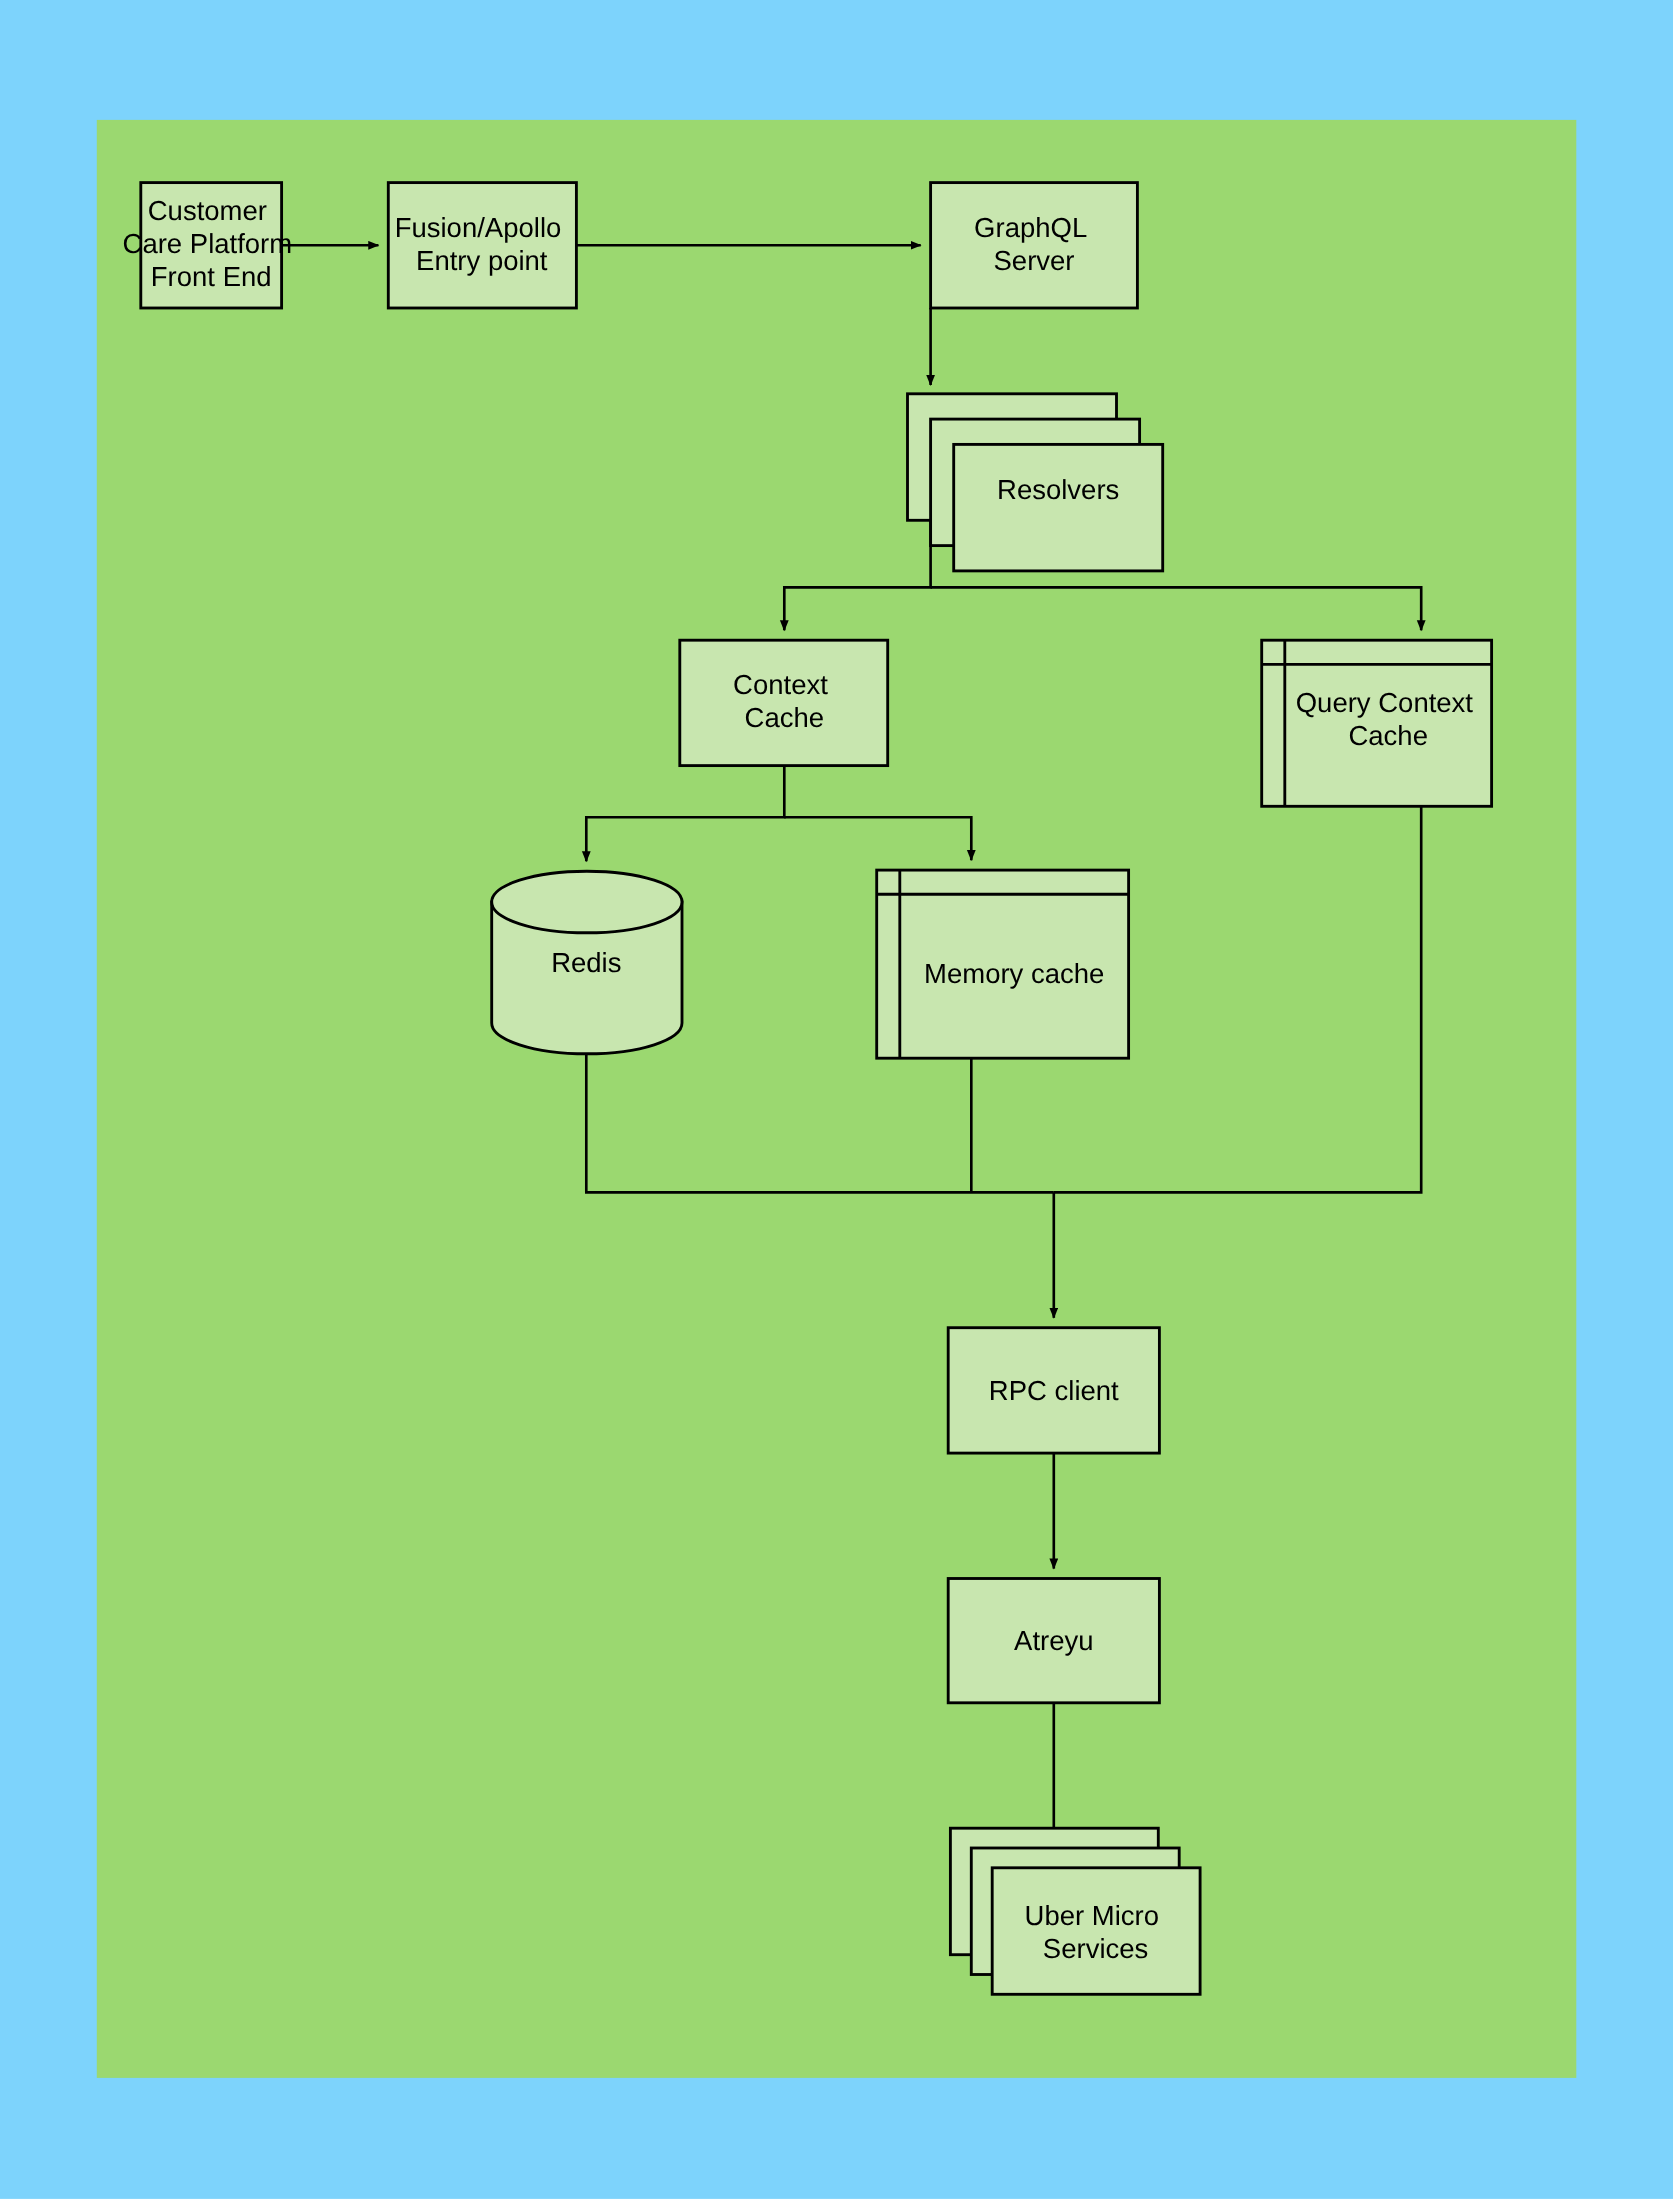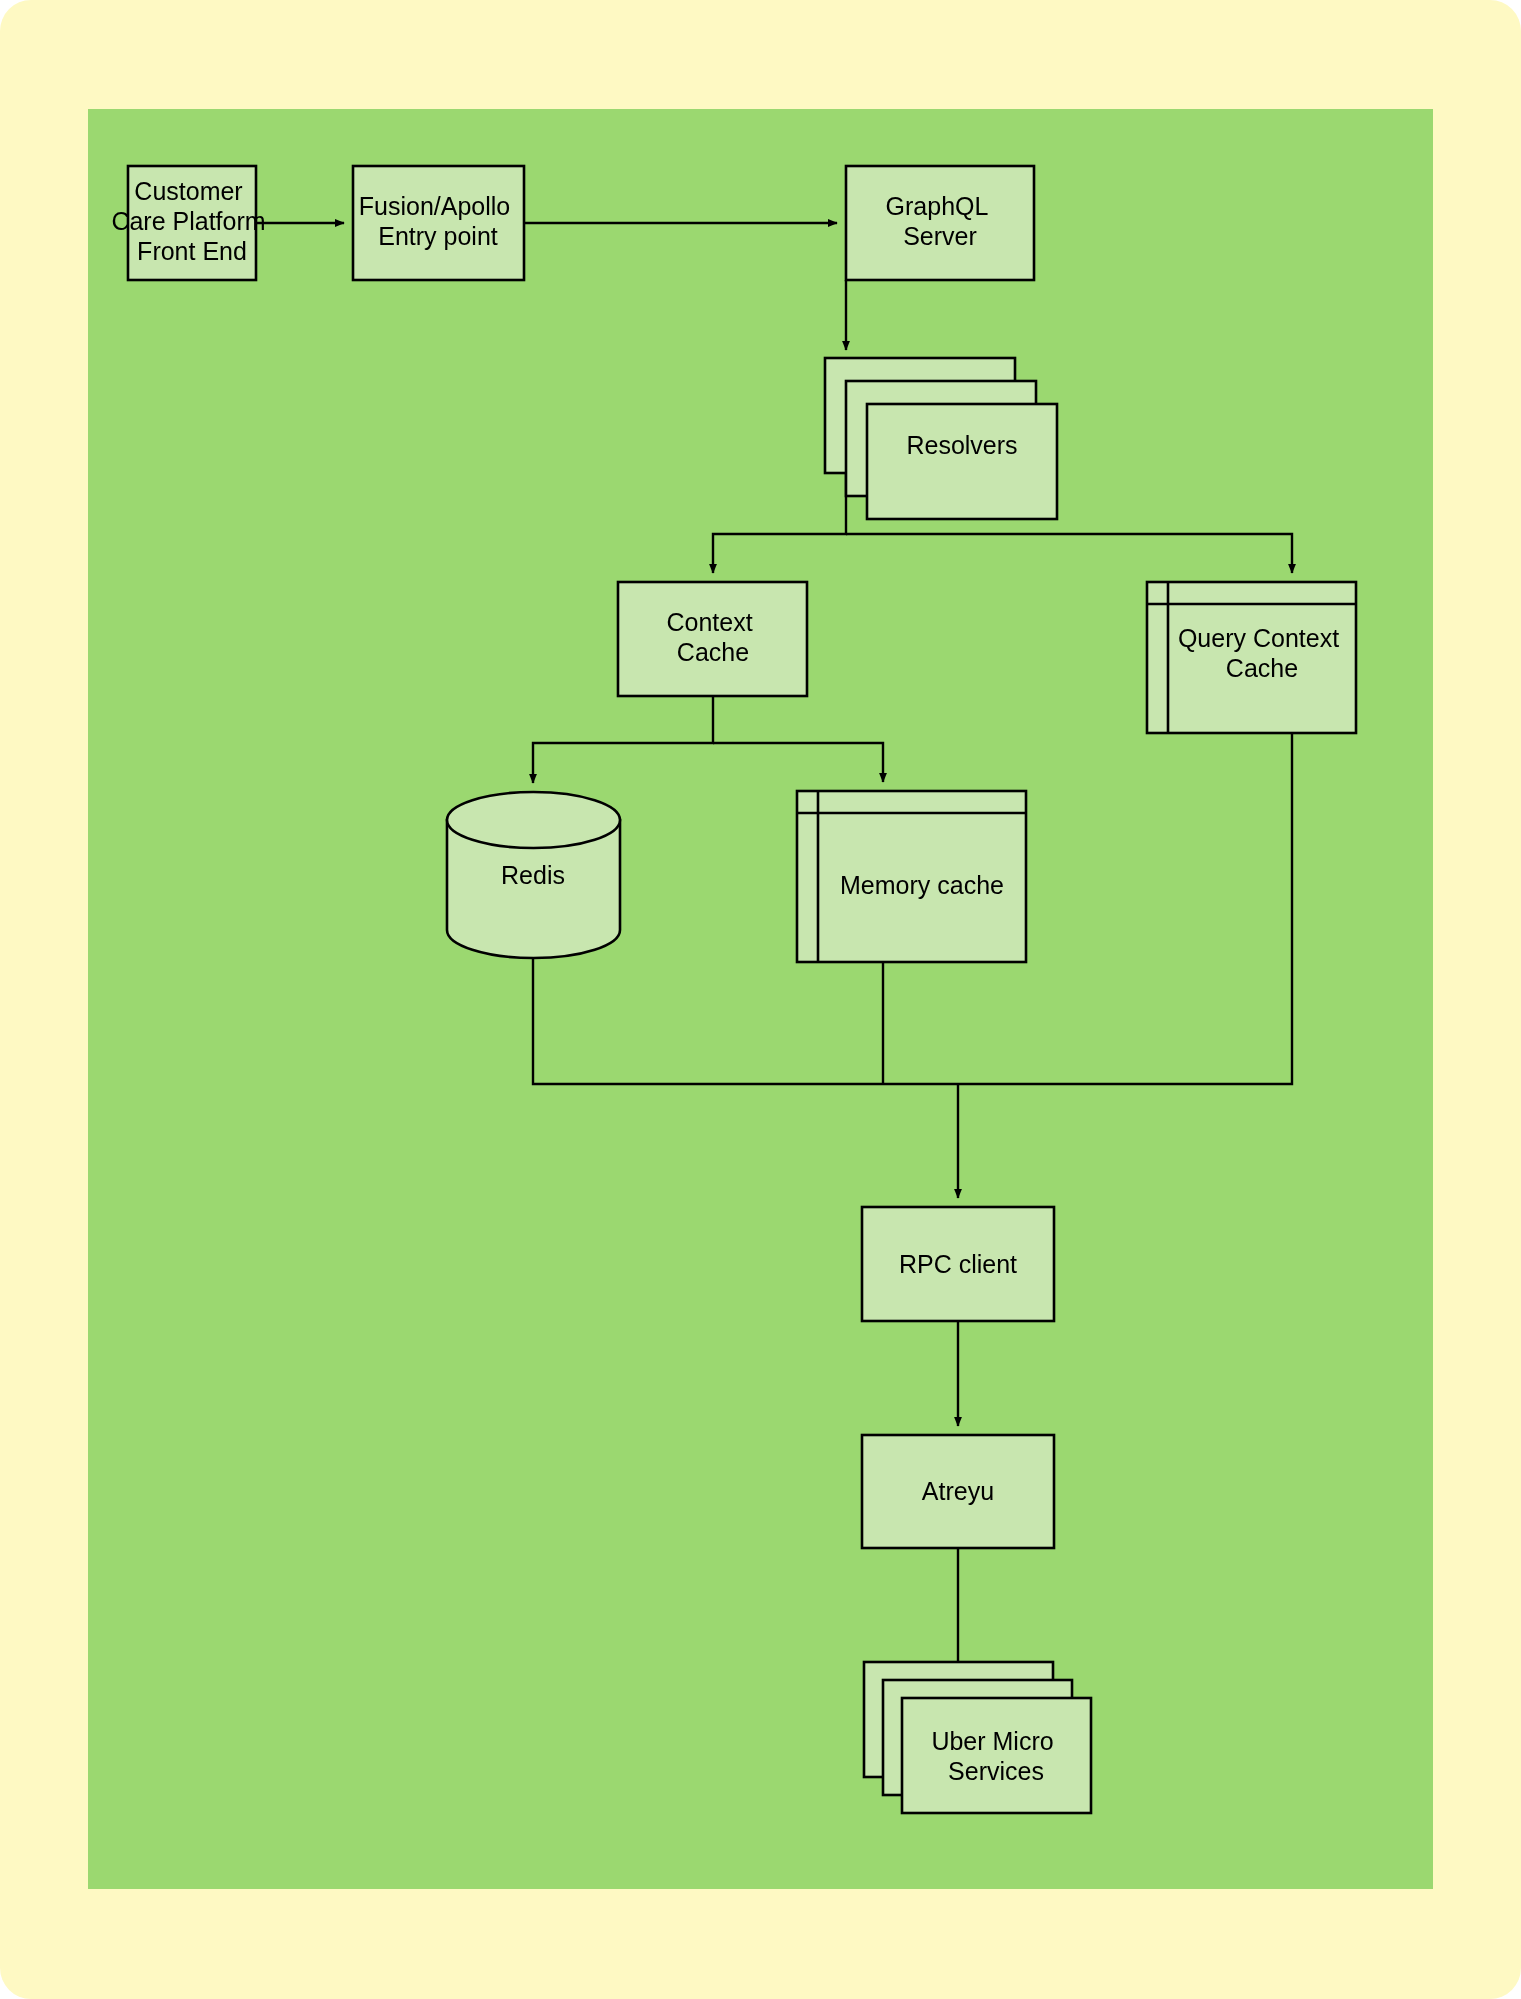--- a/index.html
+++ b/index.html
@@ -1,17 +1,17 @@
 <!DOCTYPE html>
 <html><head>
 <meta charset="utf-8">
 <style>
   html,body{margin:0;padding:0;background:#ffffff;}
   body{width:1521px;height:1999px;font-family:"Liberation Sans",sans-serif;overflow:hidden;}
-  #canvas{position:relative;width:1521px;height:1999px;background:#fef9c3;border-radius:31px;}
+  #canvas{position:relative;width:1521px;height:1999px;background:#7dd3fc;}
   svg{display:block;}
   .node-label{font-family:"Liberation Sans",sans-serif;font-size:25px;fill:#000000;}
   .edge{stroke:#000000;stroke-width:2.4px;fill:none;}
   .shape{stroke:#000000;stroke-width:2.6px;}
 </style>
 </head>
 <body>
 
 <div id="canvas">
 <svg width="1521" height="1999" viewBox="0 0 1521 1999" xmlns="http://www.w3.org/2000/svg">

